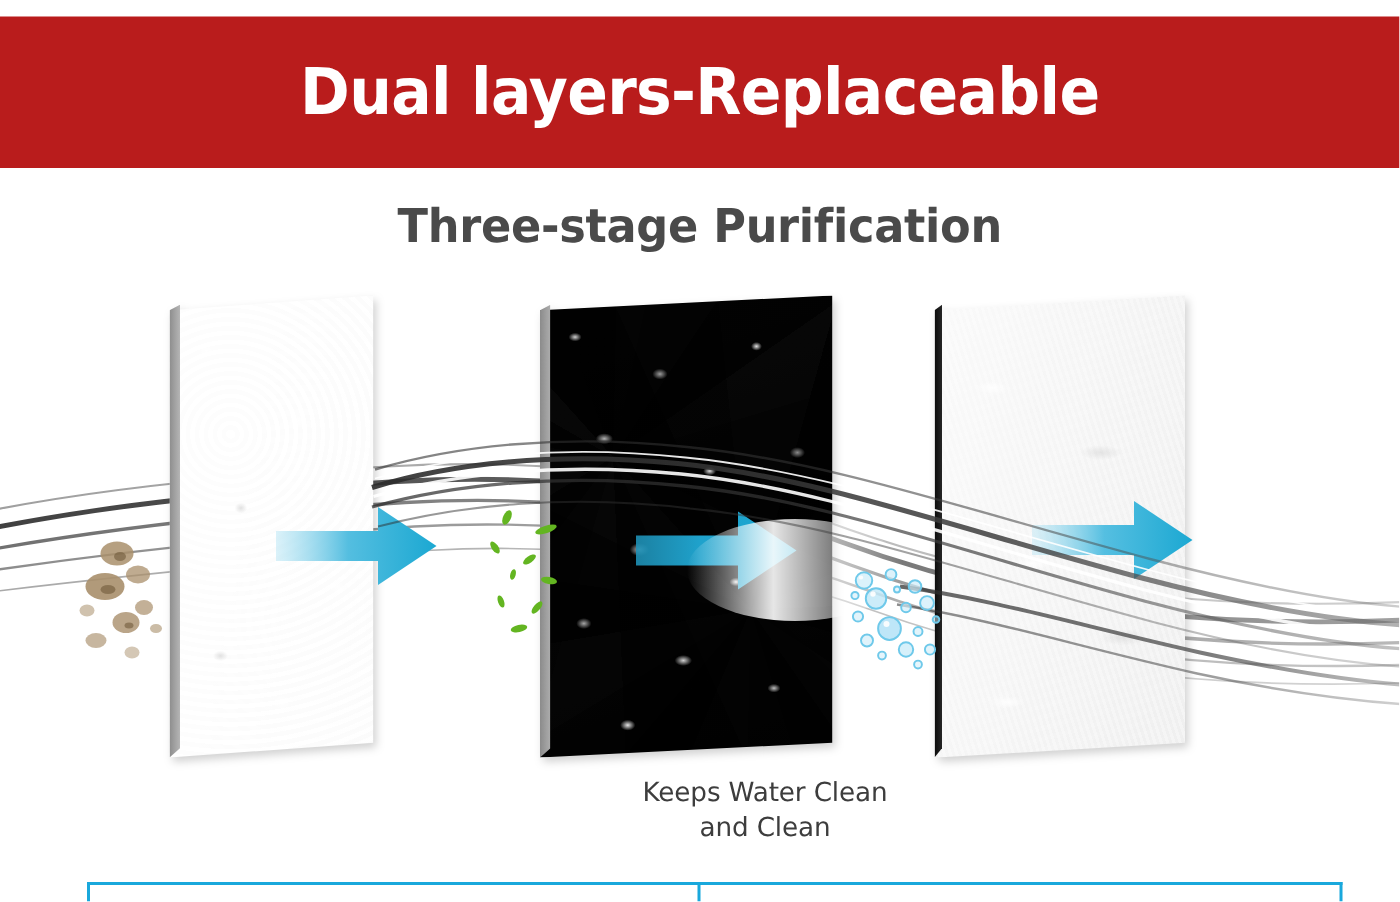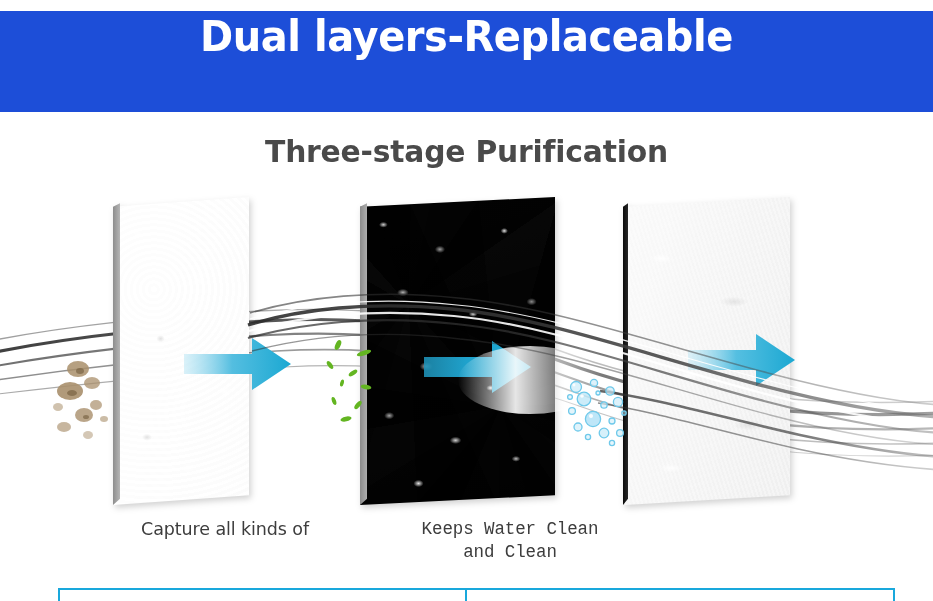--- a/index.html
+++ b/index.html
@@ -7,22 +7,22 @@
   body {
     background:#ffffff;
     font-family:"Liberation Sans", sans-serif;
     overflow:hidden;
     position:relative;
   }
 
   
   .banner{
     position:absolute; left:0; top:11px; width:933px; height:101px;
-    background:#1d4ed8;
-    display:flex; justify-content:center;
+    background:#b91c1c;
+    display:flex; align-items:center; justify-content:center;
   }
   .banner-title{
     color:#ffffff;
     font-size:43px;
     font-weight:bold;
     letter-spacing:-0.5px;
     transform:scaleX(0.93);
     font-family:"DejaVu Sans", sans-serif;
     white-space:nowrap;
   }
@@ -141,21 +141,21 @@
   .caption{
     flex:1 1 0;
     text-align:center;
     color:#3d3d3d;
     font-size:17.5px;
     line-height:23px;
     font-family:"DejaVu Sans", sans-serif;
     letter-spacing:-0.1px;
   }
   #caption1{ flex:0 0 300px; margin-left:75px; }
-  #caption2{ flex:0 0 240px; margin-left:15px;font-family:Liberation Mono, monospace; }
+  #caption2{ flex:0 0 240px; margin-left:15px; }
   #caption3{ flex:0 0 240px; margin-left:15px; }
   .caption .line{ display:block; }
 
   
   .spec-table{
     position:absolute; left:58px; top:588px;
     width:837px; height:13px;
     border:2px solid #19A8DC;
     border-bottom:none;
     display:flex;
@@ -338,21 +338,20 @@
 
     <g fill="none" stroke="url(#wfade2)">
       <path d="M600,206 C660,214 720,232 800,250 C860,263 910,270 943,272" stroke-width="2.6" stroke-opacity="0.8"></path>
       <path d="M598,218 C658,227 718,246 798,264 C858,277 910,283 943,285" stroke-width="1.6" stroke-opacity="0.6"></path>
     </g>
   </svg>
 </div>
 
 <div class="captions">
   <div class="caption" id="caption1">
-    <span class="line">Capture all kinds of</span>
   </div>
   <div class="caption" id="caption2">
     <span class="line">Keeps Water Clean</span>
     <span class="line">and Clean</span>
   </div>
   <div class="caption" id="caption3">
   </div>
 </div>
 
 <div class="spec-table">

